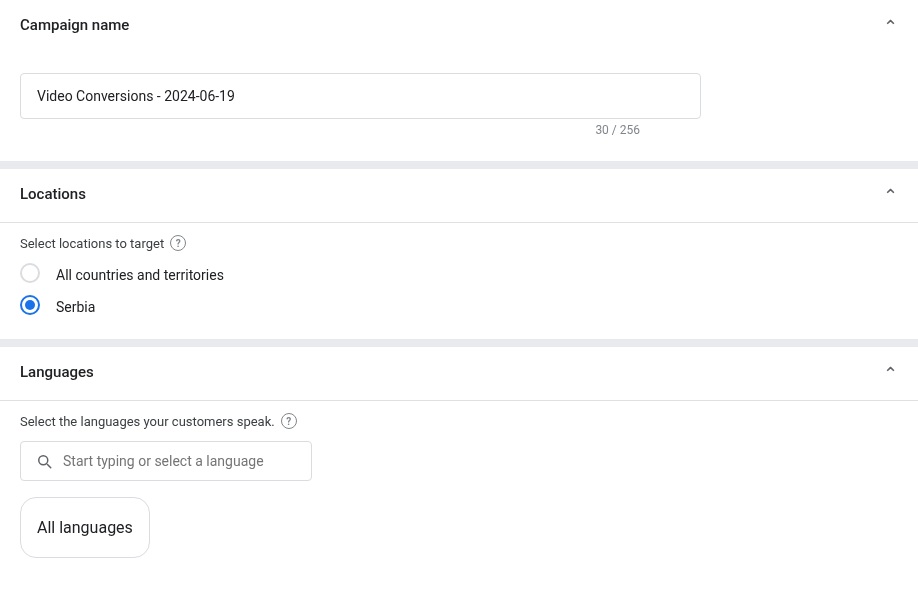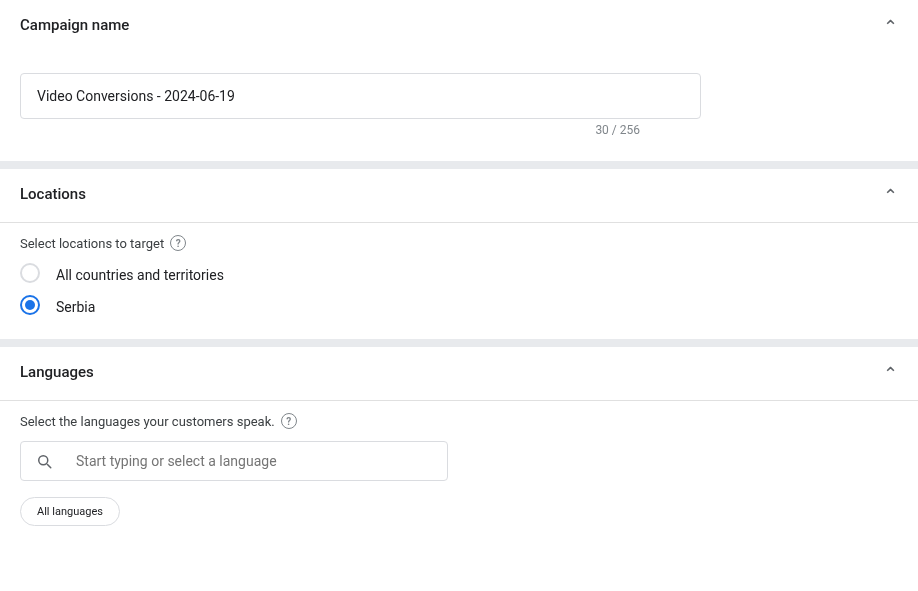--- a/index.html
+++ b/index.html
@@ -144,22 +144,22 @@
     .languages-section {
       border-bottom: none;
     }
 
     .search-box {
       display: flex;
       align-items: center;
       border: 1px solid #dadce0;
       border-radius: 4px;
       padding: 10px 14px;
-      width: 428px;
-      gap: 23px;
+      width: 292px;
+      gap: 10px;
       margin-top: 4px;
     }
 
     .search-icon-svg {
       color: #5f6368;
       flex-shrink: 0;
     }
 
     .search-input {
       border: none;
@@ -167,25 +167,25 @@
       font-size: 14px;
       color: #80868b;
       width: 100%;
       background: transparent;
     }
 
     .all-languages-btn {
       display: inline-flex;
       align-items: center;
       margin-top: 16px;
-      padding: 7px 16px;
+      padding: 20px 16px;
       border: 1px solid #dadce0;
       border-radius: 16px;
       background: #fff;
-      font-size: 11px;
+      font-size: 16px;
       color: #202124;
       cursor: pointer;
       font-family: inherit;
     }
 
     .chevron-icon {
       font-size: 18px;
       color: #5f6368;
       cursor: pointer;
     }

